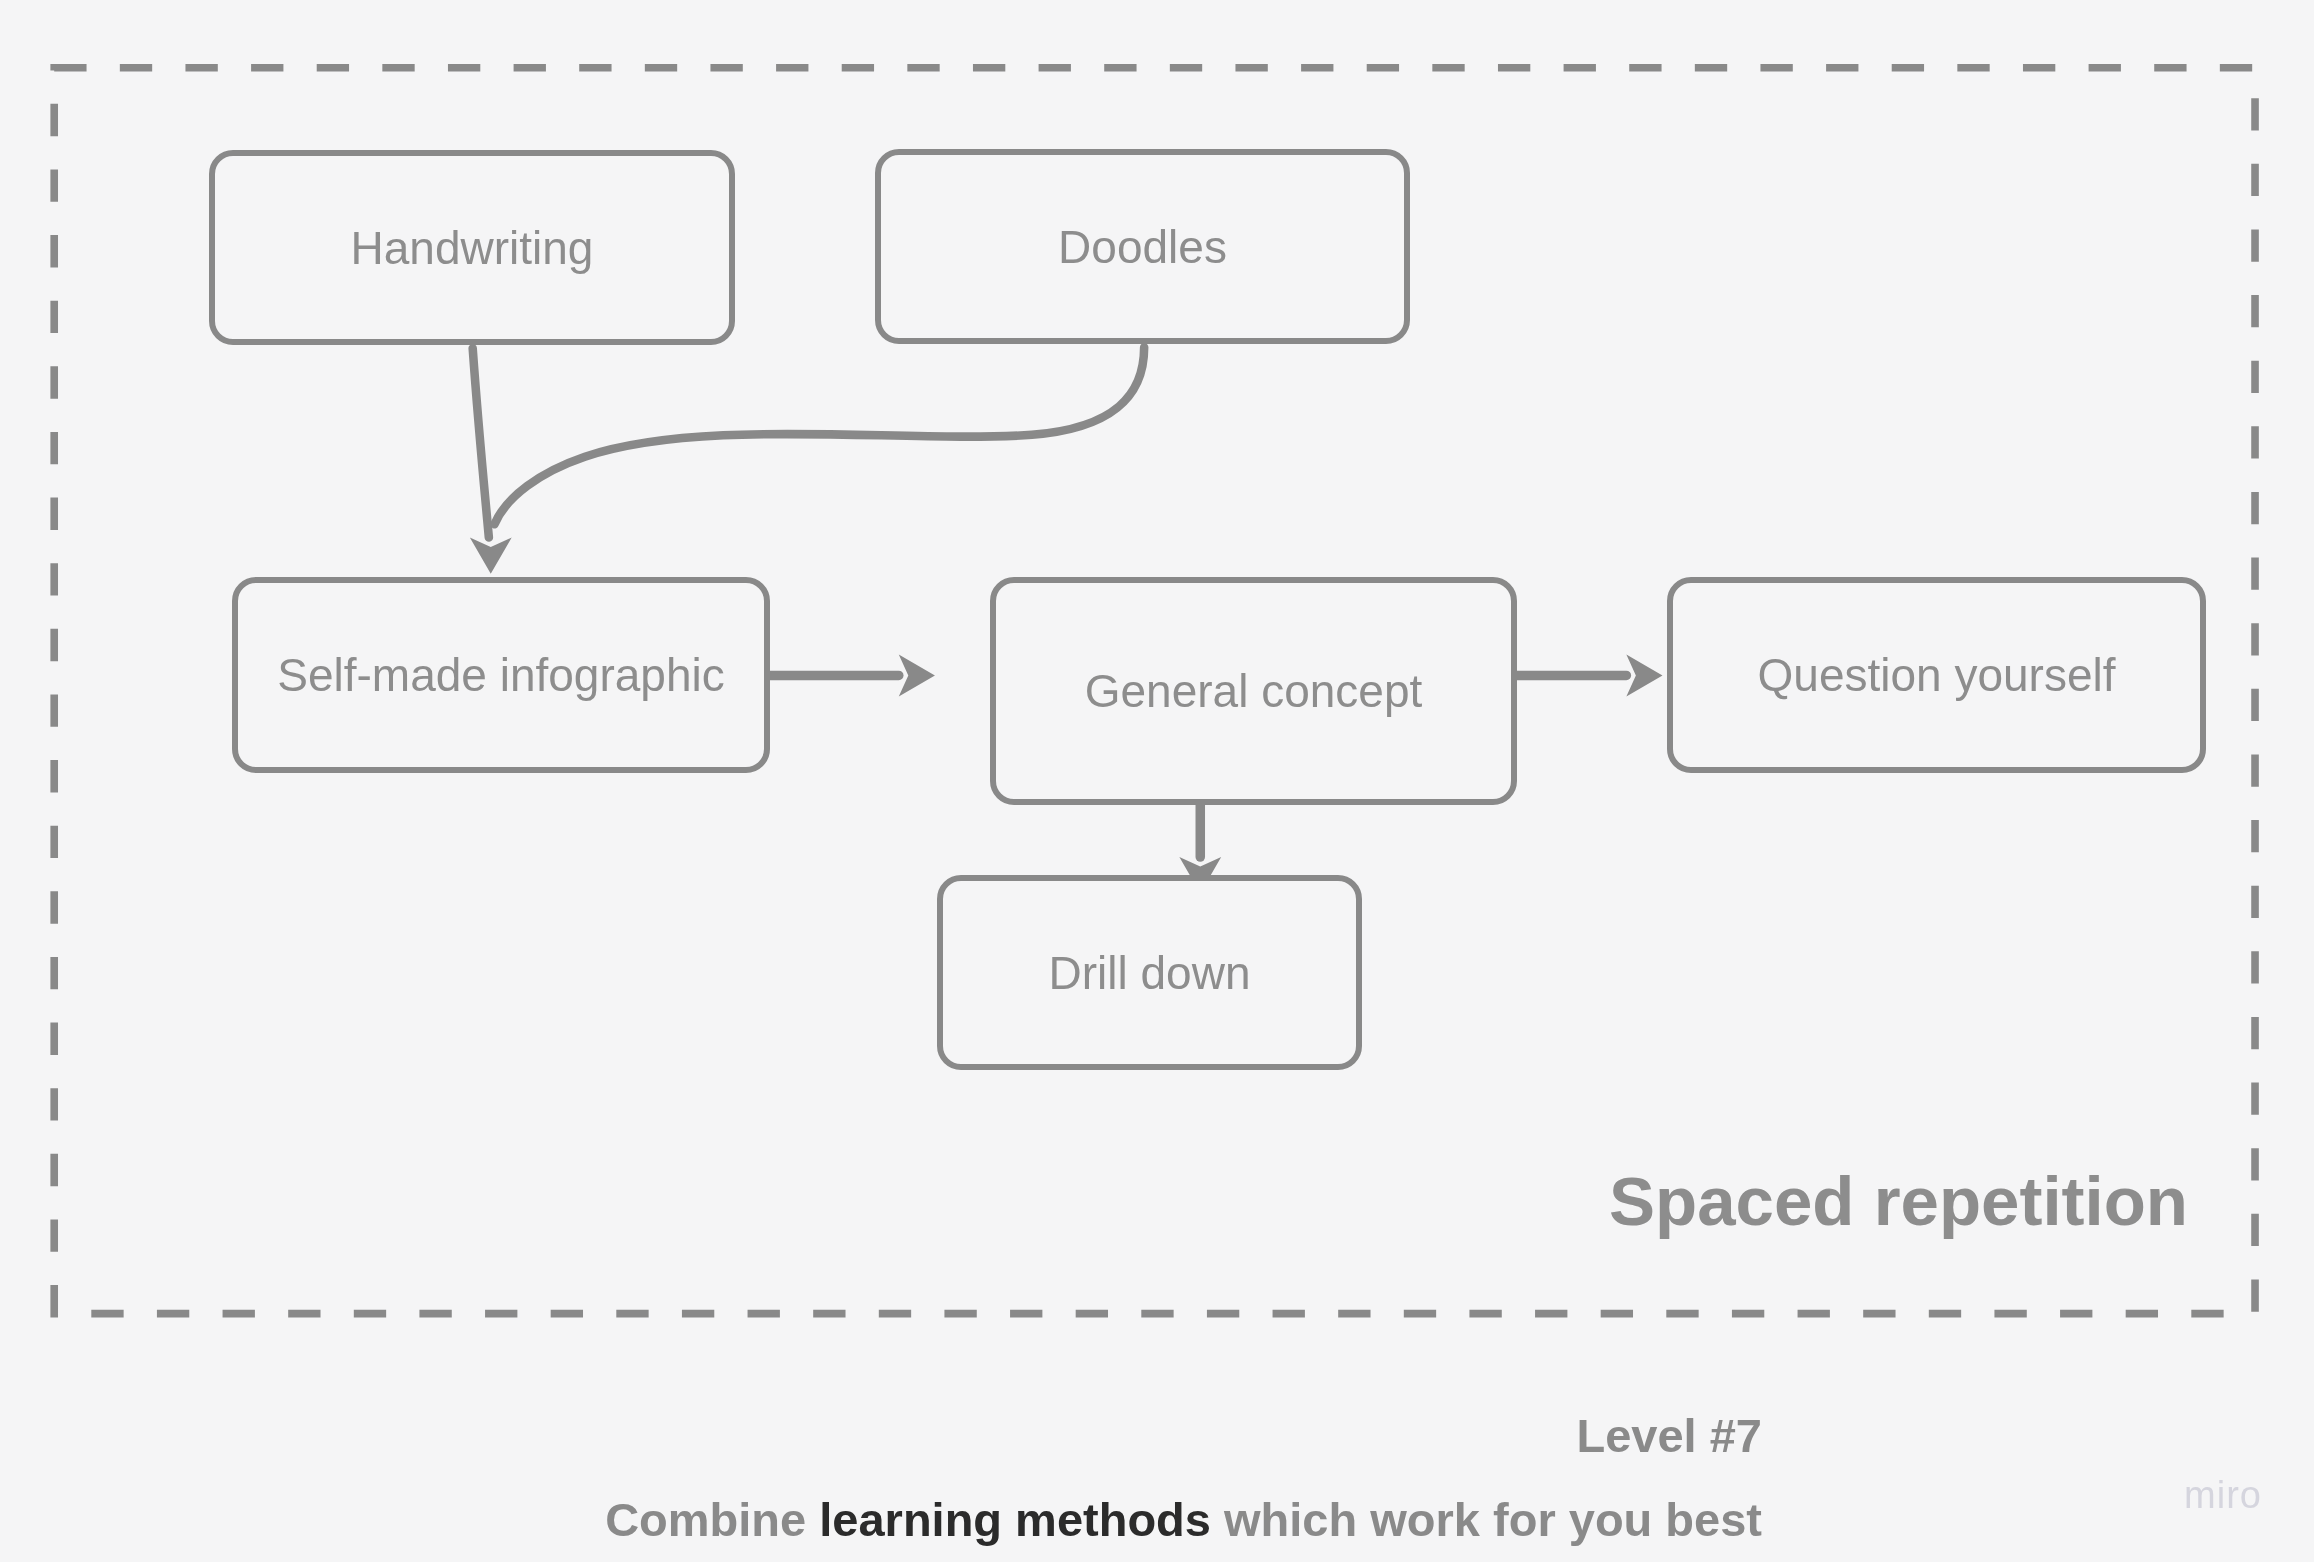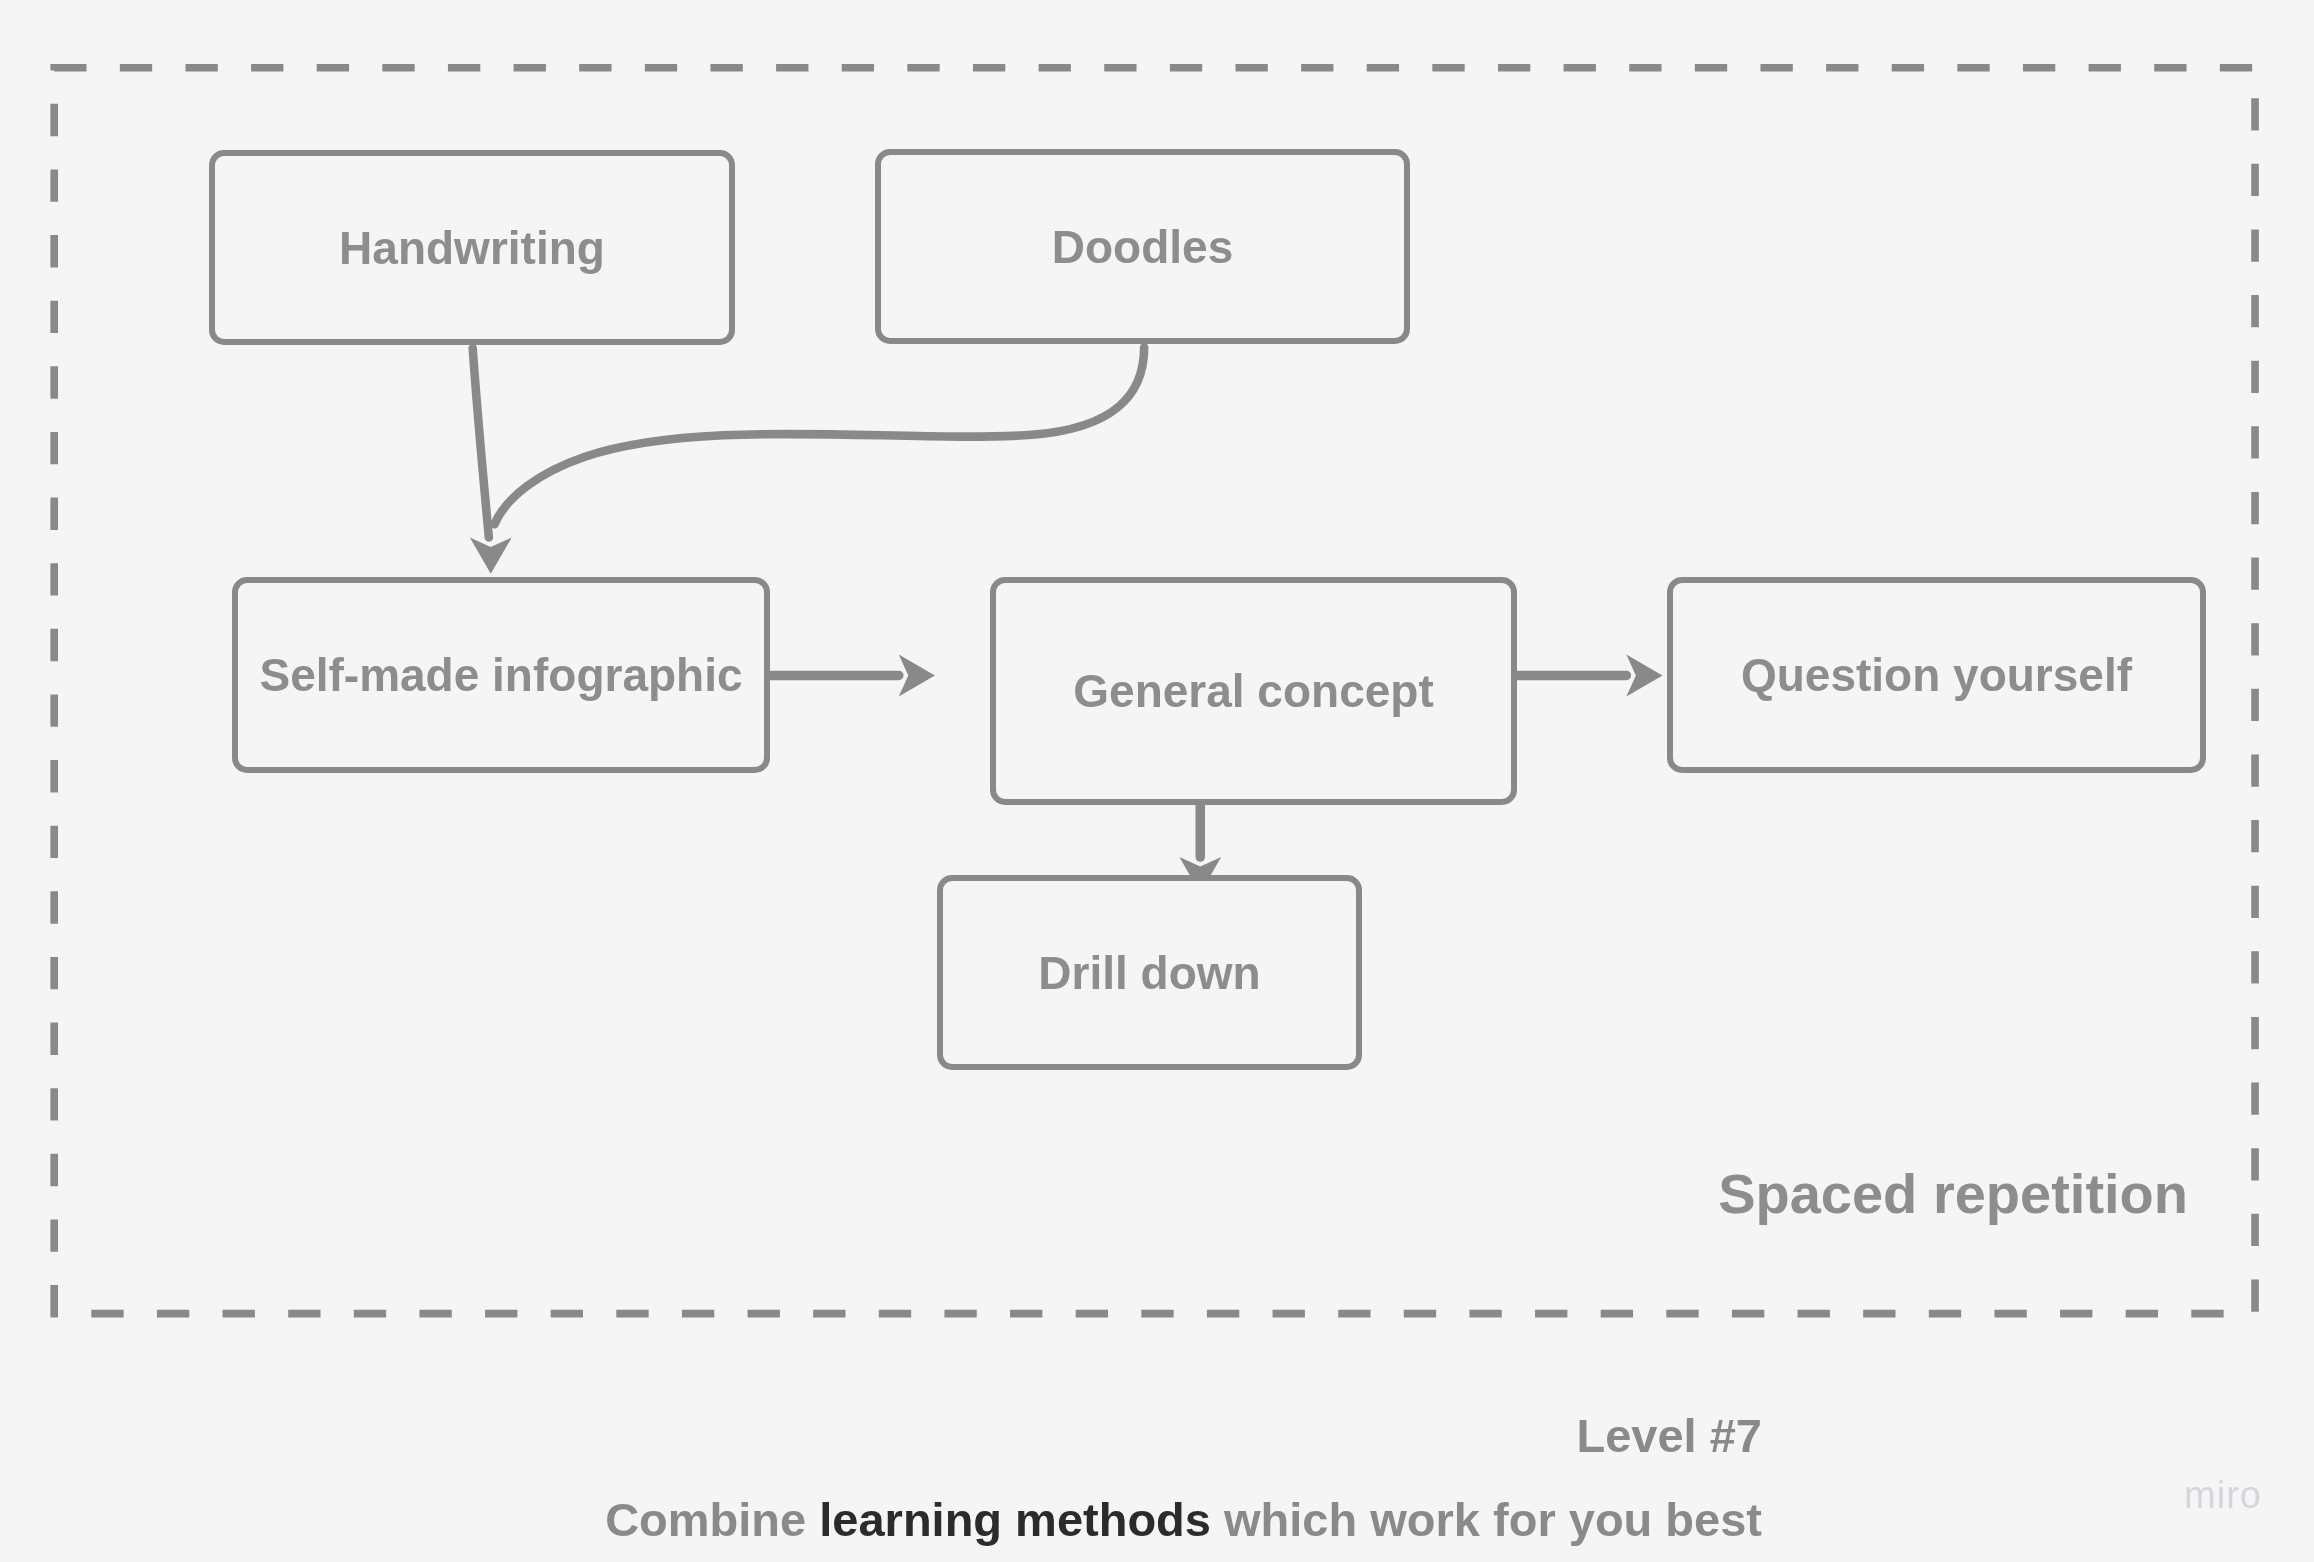--- a/index.html
+++ b/index.html
@@ -6,37 +6,37 @@
   body{
     width:2314px;height:1563px;position:relative;overflow:hidden;
     background:#f5f5f6;
     font-family:"Liberation Sans","DejaVu Sans",sans-serif;
   }
   .board{position:absolute;inset:0;}
   .diagram-svg{position:absolute;left:0;top:0;}
   .node{
     position:absolute;
     border:6.7px solid #898989;
-    border-radius:15px;
+    border-radius:24px;
     background:#f5f5f6;
     display:flex;align-items:center;justify-content:center;
     color:#8d8d8d;
-    font-size:46px;font-weight:bold;
+    font-size:46px;font-weight:normal;
     box-sizing:border-box;
     text-align:right;
   }
   .node-handwriting{left:209px;top:150px;width:526px;height:195px;}
   .node-doodles{left:875px;top:149px;width:535px;height:195px;}
   .node-selfmade{left:232px;top:577px;width:538px;height:196px;}
   .node-general{left:990px;top:577px;width:527px;height:228px;}
   .node-question{left:1667px;top:577px;width:539px;height:196px;}
   .node-drill{left:937px;top:875px;width:425px;height:195px;}
   .board-title{
     position:absolute;top:1162px;right:126px;
-    font-size:56px;font-weight:bold;color:#8d8d8d;
+    font-size:69px;font-weight:bold;color:#8d8d8d;
     white-space:nowrap;line-height:1.15;
   }
   .footer{
     position:absolute;left:590px;top:1394px;width:1172px;
     text-align:right;color:#8a8a8a;
     font-size:47px;font-weight:bold;line-height:84px;
     white-space:nowrap;
   }
   .footer .em{color:#2b2b2b;}
   .watermark{

